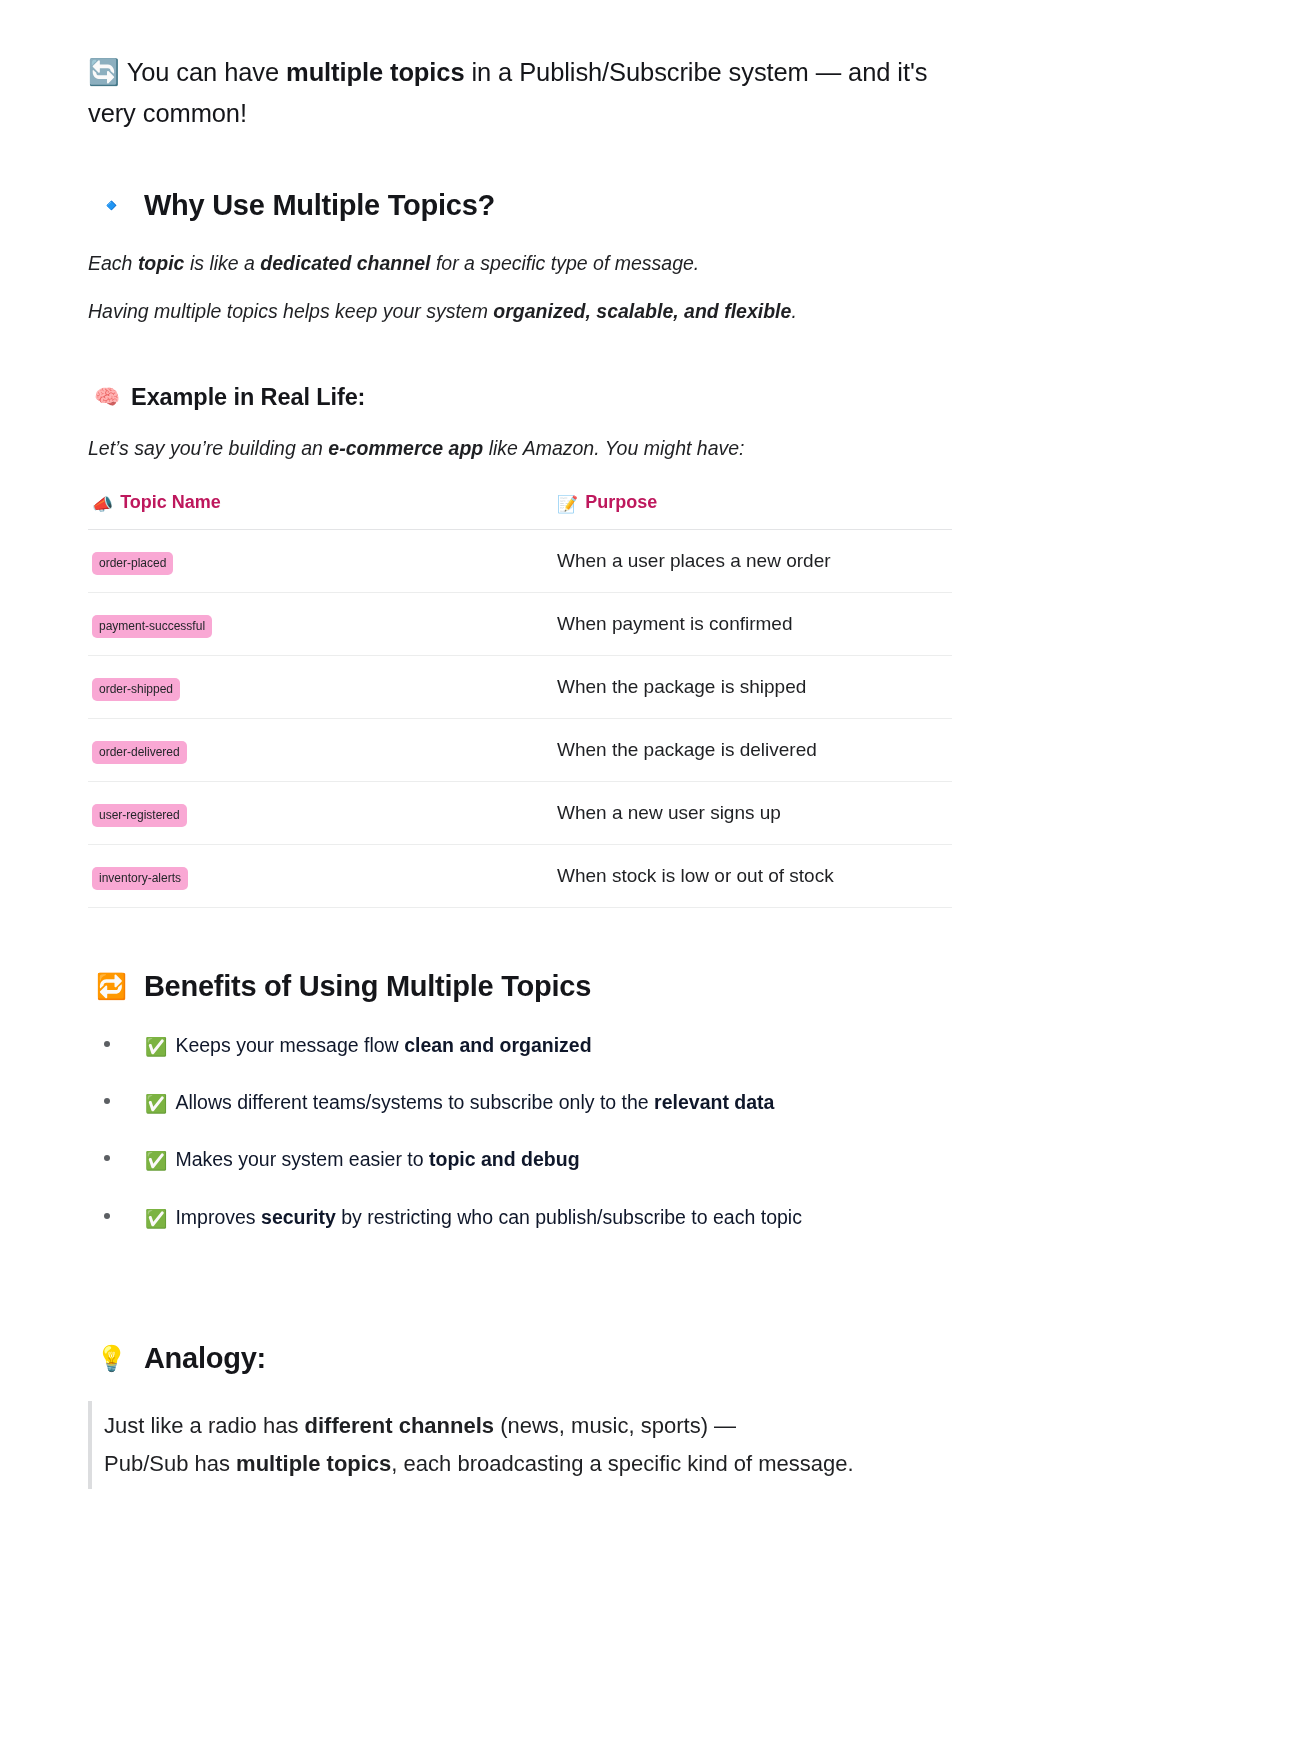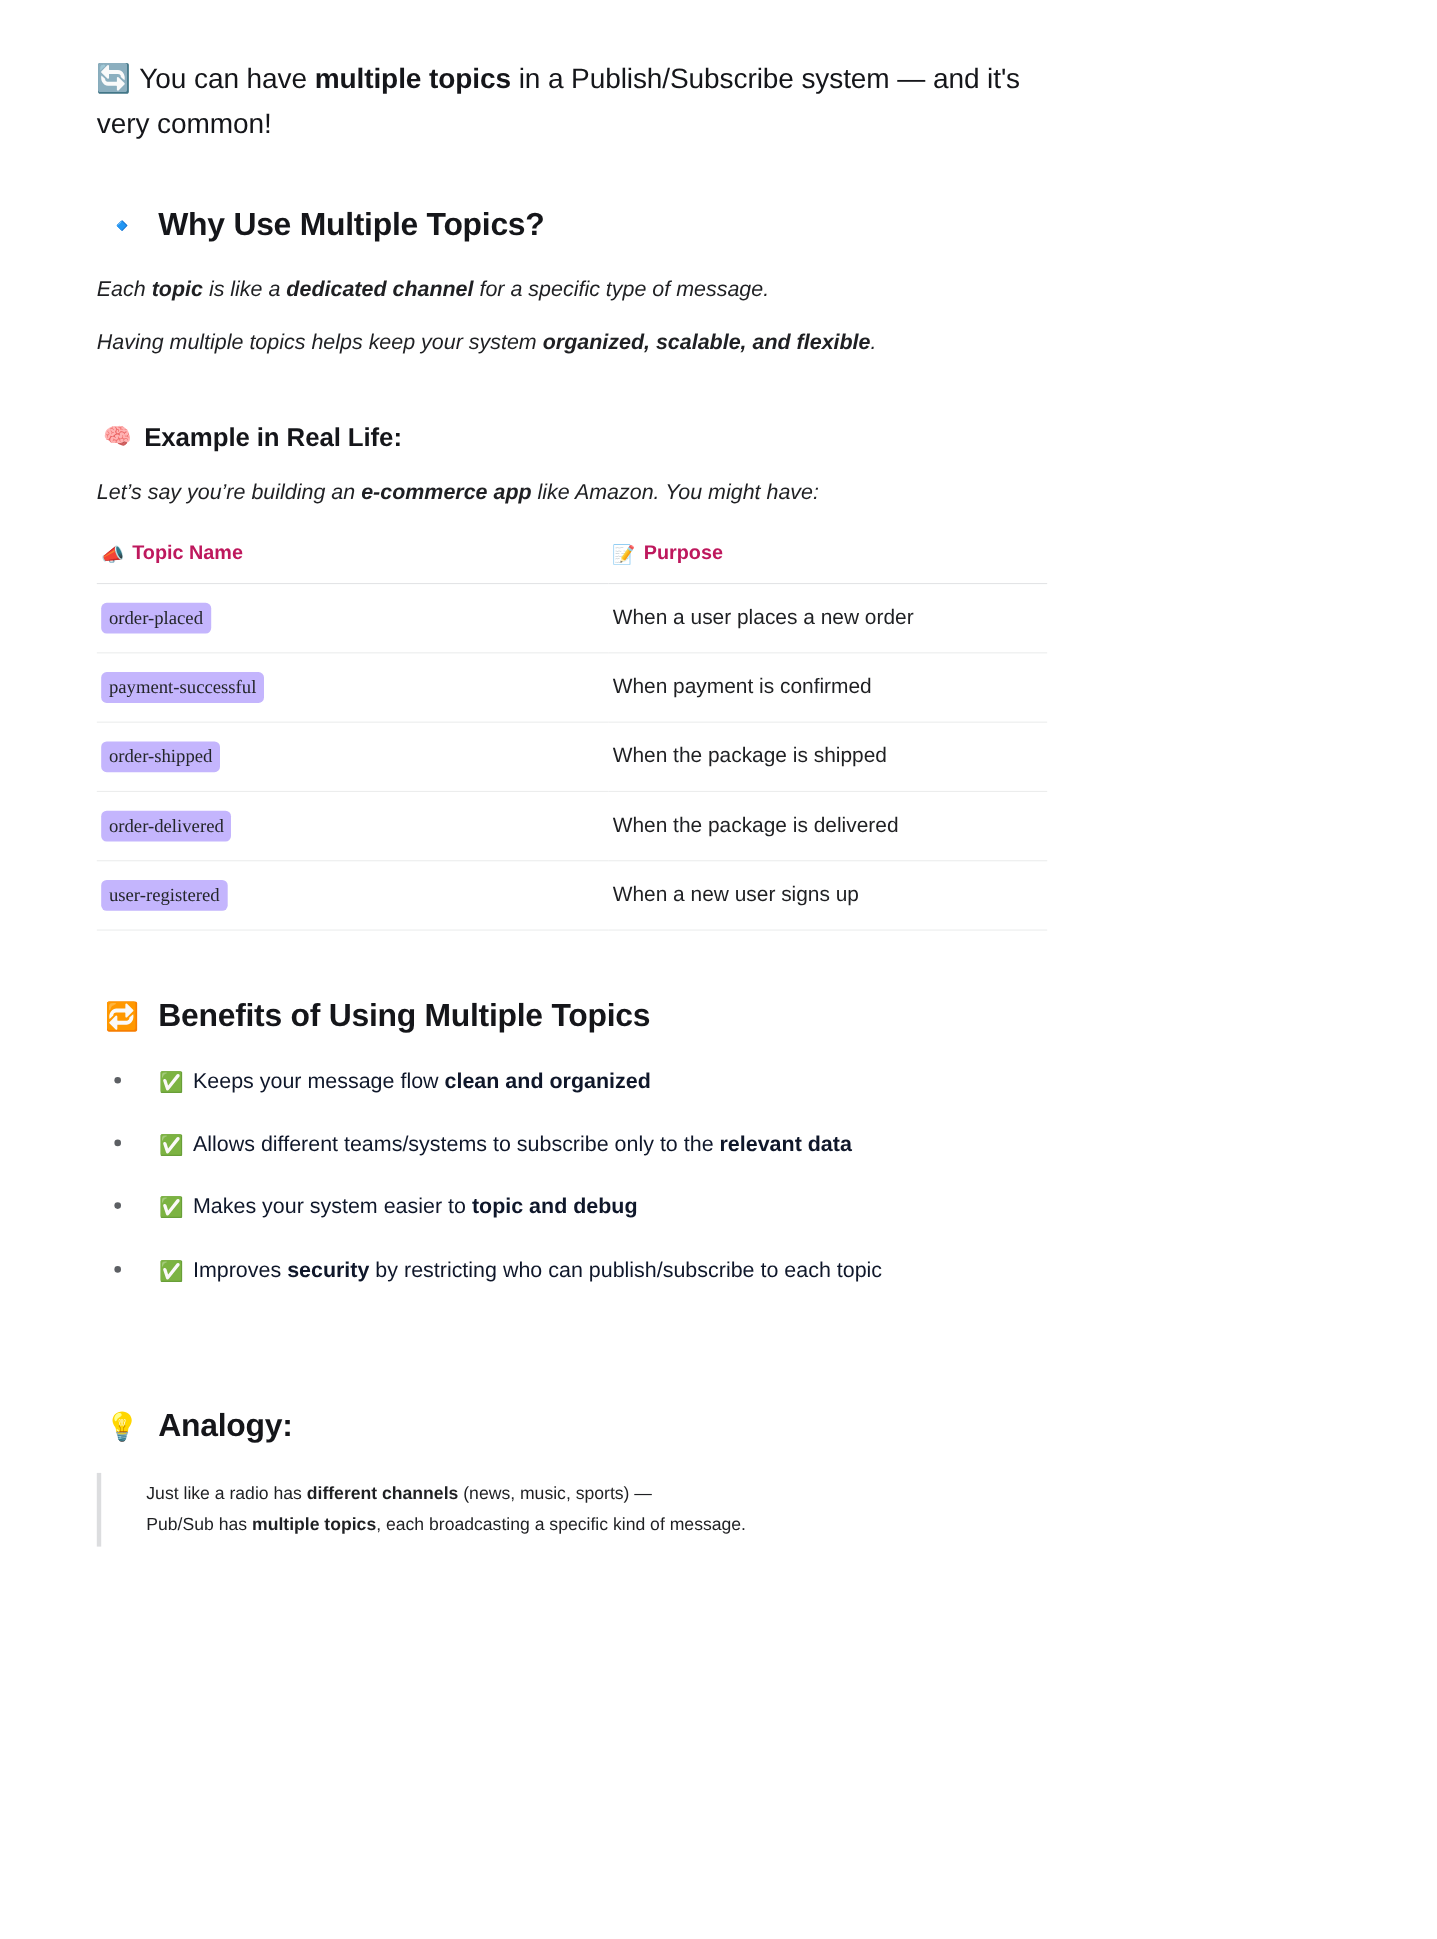--- a/index.html
+++ b/index.html
@@ -101,23 +101,23 @@
   table.topics td {
     padding: 20px 0 20px 4px;
     border-bottom: 1px solid #eceded;
     font-size: 19px;
     color: #1f2023;
     vertical-align: middle;
   }
   table.topics tr:last-child td { border-bottom: 1px solid #eceded; }
   table.topics col.c1 { width: 465px; }
   code.chip {
-    font-family: Liberation Serif, serif;
-    font-size: 17px;
-    background: #c4b5fd;
+    font-family: Liberation Sans, sans-serif;
+    font-size: 12px;
+    background: #f9a8d4;
     border-radius: 5px;
     padding: 4px 7px 5px 7px;
     color: #24262a;
     white-space: nowrap;
   }
 
   
   ul.benefits {
     list-style: none;
     margin: 16px 0 0 0;
@@ -145,23 +145,23 @@
     font-family: "DejaVu Sans", sans-serif;
     font-size: 18px;
     margin-right: 8px;
     vertical-align: -1px;
   }
   ul.benefits li b { font-weight: 700; }
 
   
   blockquote.analogy {
     margin: 8px 0 0 0;
-    padding: 6px 0 6px 41px;
+    padding: 6px 0 6px 12px;
     border-left: 4px solid #dcdddf;
-    font-size: 16px;
+    font-size: 22px;
     line-height: 1.74;
     color: #1f2023;
   }
   blockquote.analogy b { font-weight: 700; }
   blockquote.analogy .ln { display: block; }
 </style>
 </head>
 <body>
 
 <div class="page">
@@ -214,20 +214,24 @@
           <td>When the package is shipped</td>
         </tr>
         <tr>
           <td><code class="chip">order-delivered</code></td>
           <td>When the package is delivered</td>
         </tr>
         <tr>
           <td><code class="chip">user-registered</code></td>
           <td>When a new user signs up</td>
         </tr>
+        <tr>
+          <td><code class="chip">inventory-alerts</code></td>
+          <td>When stock is low or out of stock</td>
+        </tr>
       </tbody>
   </table>
 
   <div class="gap-xl"></div>
 
   <h2 class="section">
     <span class="emoji">🔁</span>
     <span>Benefits of Using Multiple Topics</span>
   </h2>
 

